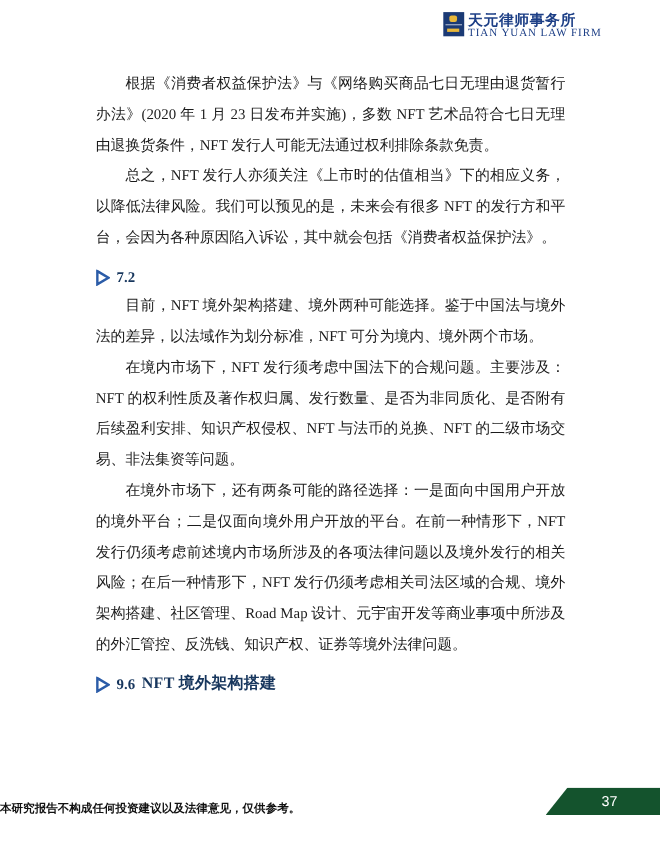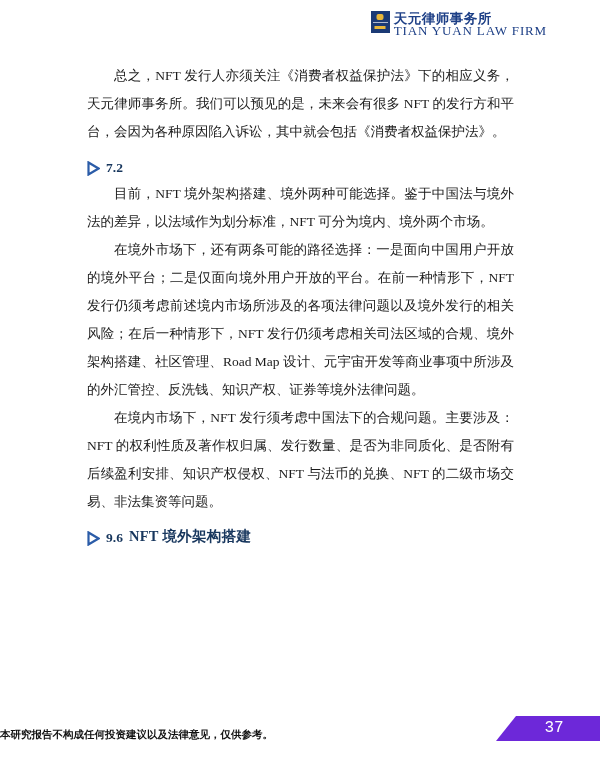--- a/index.html
+++ b/index.html
@@ -31,21 +31,21 @@
   .logo-bar {
     position: absolute; bottom: 4px; left: 50%; transform: translateX(-50%);
     width: 11px; height: 3px; background: #e8b73a;
   }
   .logo-text { display: flex; flex-direction: column; }
   .logo-cn {
     font-size: 13.5px; font-weight: bold; color: #1d3f86;
     letter-spacing: 0.5px; line-height: 16px; white-space: nowrap;
   }
   .logo-en {
-    font-size: 13px; color: #1d3f86; letter-spacing: 0.85px;
+    font-size: 10px; color: #1d3f86; letter-spacing: 0.85px;
     line-height: 8px; white-space: nowrap;
   }
 
   
   .content {
     position: absolute; left: 87px; top: 62px; width: 427px;
   }
   .content p {
     margin: 0;
     font-size: 13.5px; line-height: 28px;
@@ -70,58 +70,59 @@
   
   .footer-disclaimer {
     position: absolute; top: 728px; left: 0; width: 512px;
     text-align: left;
     font-size: 10.5px; font-weight: bold; color: #111111;
     font-family: "Liberation Sans", "DejaVu Sans", sans-serif;
   }
   .page-band {
     position: absolute; top: 716px; right: 0;
     width: 104px; height: 25px;
-    background: #6d28d9;
+    background: #14532d;
     clip-path: polygon(20px 0, 100% 0, 100% 100%, 0 100%);
     color: #ffffff;
-    font-size: 16px; line-height: 25px; text-align: center;
+    font-size: 13px; line-height: 25px; text-align: center;
     padding-left: 12px; box-sizing: border-box;
-    font-family: Liberation Mono, monospace;
+    font-family: Liberation Sans, sans-serif;
   }
 </style>
 </head>
 <body>
 
 <div class="logo">
   <div class="logo-mark">
     <span class="logo-seal"></span>
     <span class="logo-line"></span>
     <span class="logo-bar"></span>
   </div>
   <div class="logo-text">
     <div class="logo-cn">天元律师事务所</div>
     <div class="logo-en">TIAN YUAN LAW FIRM</div>
   </div>
 </div>
 
 <div class="content">
-  <p>总之，NFT 发行人亦须关注《消费者权益保护法》下的相应义务，天元律师事务所。我们可以预见的是，未来会有很多 NFT 的发行方和平台，会因为各种原因陷入诉讼，其中就会包括《消费者权益保护法》。</p>
+  <p>根据《消费者权益保护法》与《网络购买商品七日无理由退货暂行办法》(2020 年 1 月 23 日发布并实施)，多数 NFT 艺术品符合七日无理由退换货条件，NFT 发行人可能无法通过权利排除条款免责。</p>
+  <p>总之，NFT 发行人亦须关注《上市时的估值相当》下的相应义务，以降低法律风险。我们可以预见的是，未来会有很多 NFT 的发行方和平台，会因为各种原因陷入诉讼，其中就会包括《消费者权益保护法》。</p>
 
   <div class="sec">
     <span class="tri">
       <svg width="13" height="15" viewBox="0 0 13 15">
         <path d="M1.5 1.5 L11.5 7.5 L1.5 13.5 Z" fill="#ffffff" stroke="#2b5ca8" stroke-width="2.2" stroke-linejoin="miter"></path>
       </svg>
     </span>
     <span class="num">7.2</span>
   </div>
 
   <p>目前，NFT 境外架构搭建、境外两种可能选择。鉴于中国法与境外法的差异，以法域作为划分标准，NFT 可分为境内、境外两个市场。</p>
+  <p>在境内市场下，NFT 发行须考虑中国法下的合规问题。主要涉及：NFT 的权利性质及著作权归属、发行数量、是否为非同质化、是否附有后续盈利安排、知识产权侵权、NFT 与法币的兑换、NFT 的二级市场交易、非法集资等问题。</p>
   <p>在境外市场下，还有两条可能的路径选择：一是面向中国用户开放的境外平台；二是仅面向境外用户开放的平台。在前一种情形下，NFT 发行仍须考虑前述境内市场所涉及的各项法律问题以及境外发行的相关风险；在后一种情形下，NFT 发行仍须考虑相关司法区域的合规、境外架构搭建、社区管理、Road Map 设计、元宇宙开发等商业事项中所涉及的外汇管控、反洗钱、知识产权、证券等境外法律问题。</p>
-  <p>在境内市场下，NFT 发行须考虑中国法下的合规问题。主要涉及：NFT 的权利性质及著作权归属、发行数量、是否为非同质化、是否附有后续盈利安排、知识产权侵权、NFT 与法币的兑换、NFT 的二级市场交易、非法集资等问题。</p>
 
   <div class="sec">
     <span class="tri">
       <svg width="13" height="15" viewBox="0 0 13 15">
         <path d="M1.5 1.5 L11.5 7.5 L1.5 13.5 Z" fill="#ffffff" stroke="#2b5ca8" stroke-width="2.2" stroke-linejoin="miter"></path>
       </svg>
     </span>
     <span class="num">9.6</span>
     <span class="ttl">NFT 境外架构搭建</span>
   </div>

